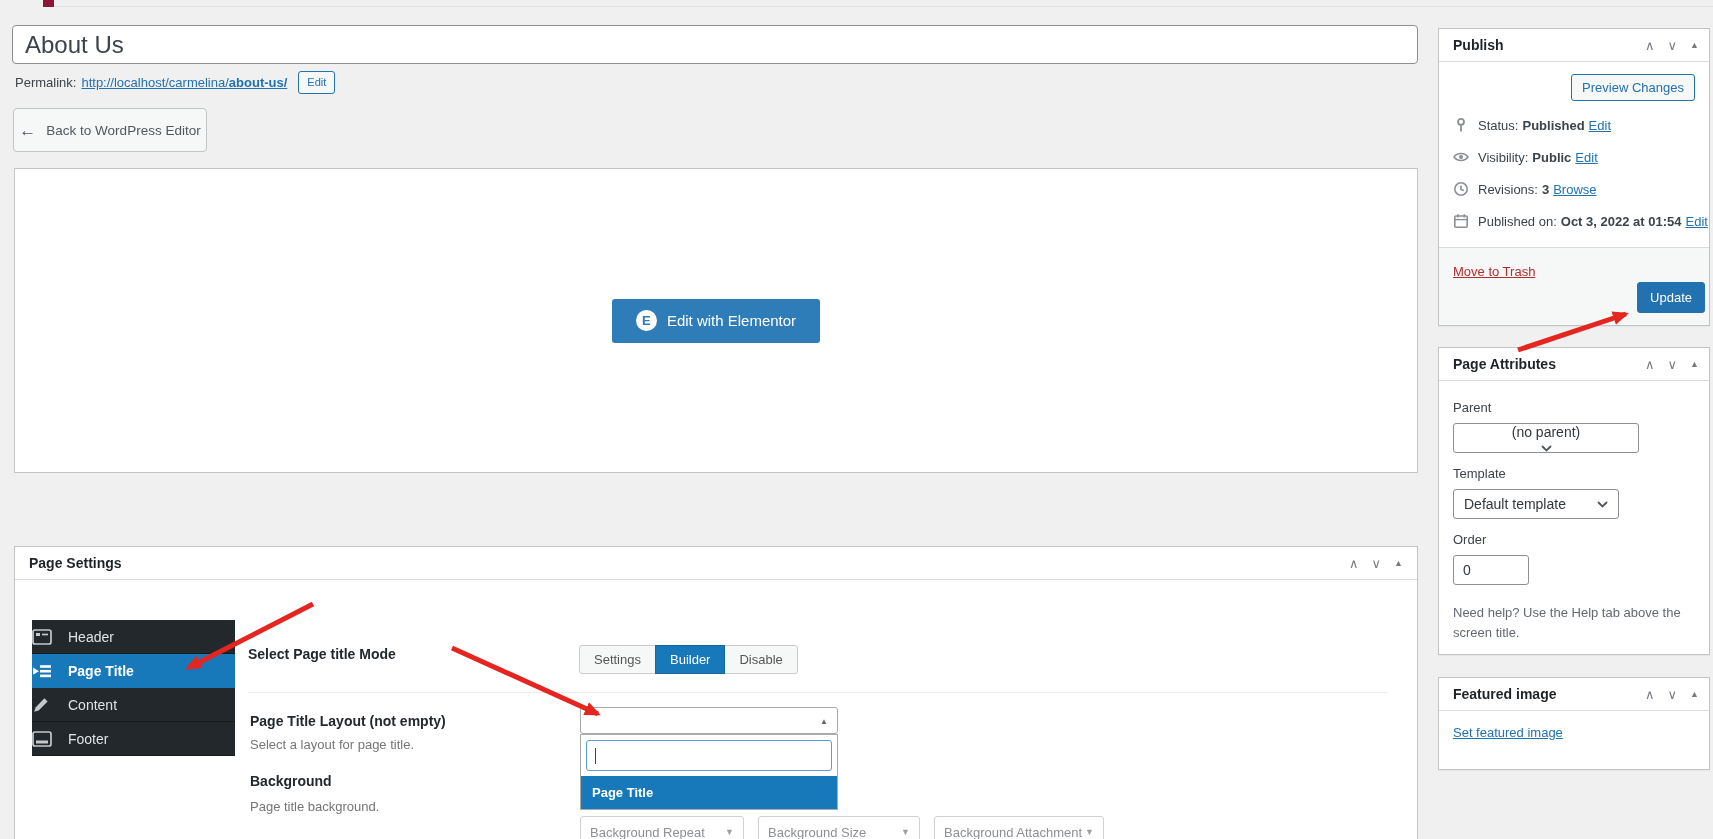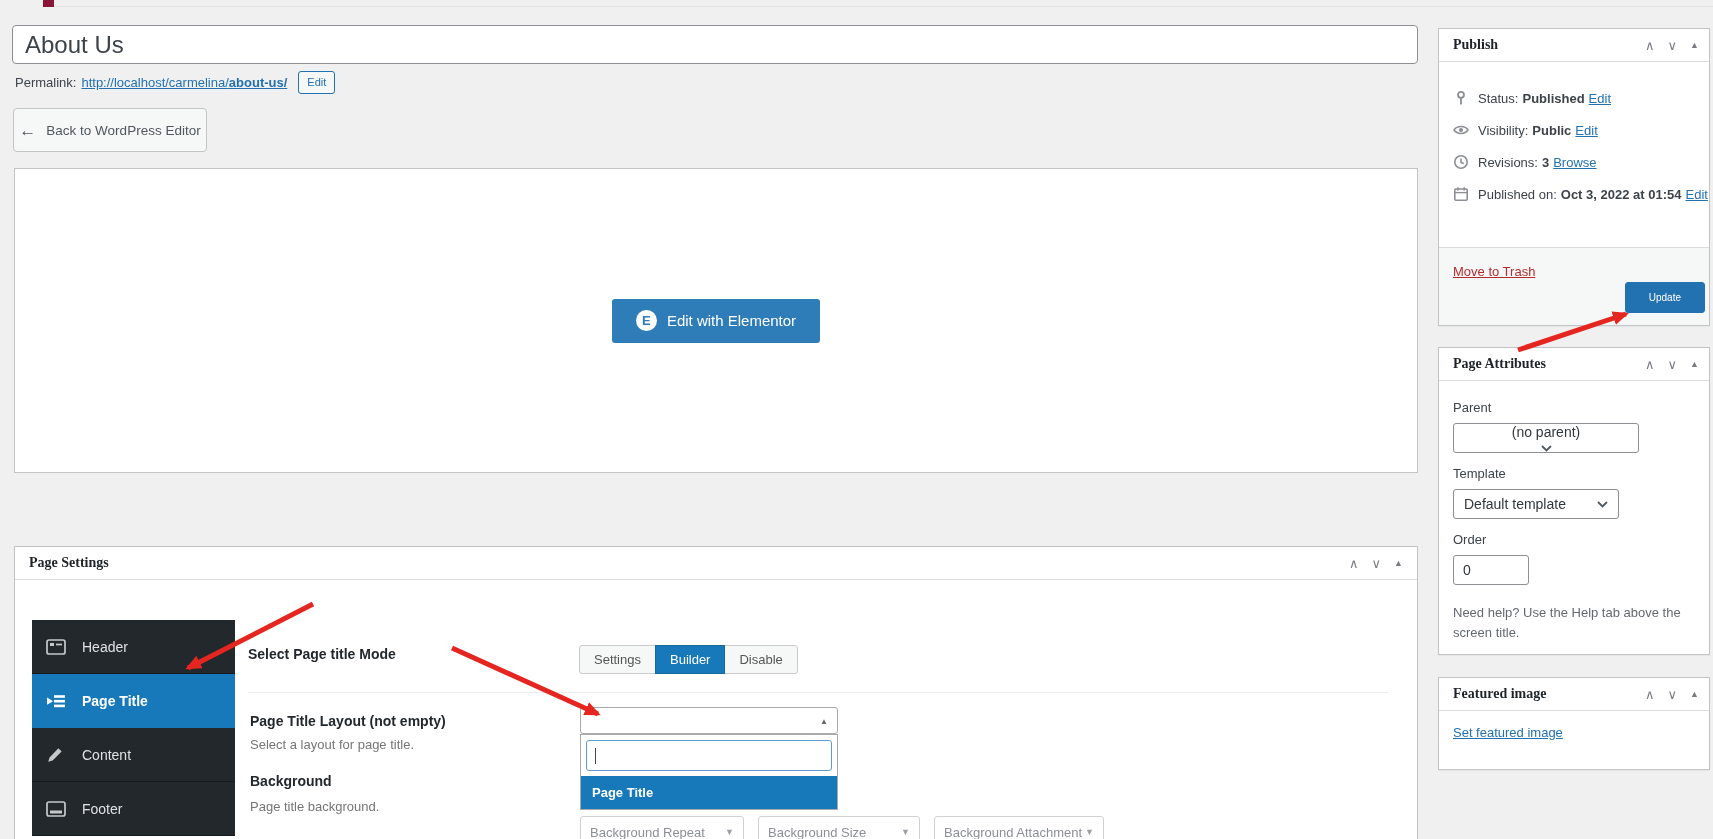--- a/index.html
+++ b/index.html
@@ -38,40 +38,40 @@
   #elementor-button { height:44px; padding:0 24px; background:#2e7cb8; border:none; border-radius:3px;
     color:#fff; font-size:15px; display:flex; align-items:center; gap:10px; cursor:pointer;
     font-family:"Liberation Sans",sans-serif; }
   #elementor-button .e-circle { width:21px; height:21px; border-radius:50%; background:#fff;
     color:#2e7cb8; font-weight:bold; font-size:13px; display:flex; align-items:center; justify-content:center; }
 
   
   .postbox { background:#fff; border:1px solid #c3c4c7; box-shadow:0 1px 1px rgba(0,0,0,.04); }
   .pb-header { height:33px; display:flex; align-items:center; justify-content:space-between;
     padding:0 10px 0 14px; border-bottom:1px solid #dcdcde; }
-  .pb-title { font-size:14px; font-weight:bold; color:#1d2327;font-family:Liberation Serif, serif; }
+  .pb-title { font-size:14px; font-weight:bold; color:#1d2327; }
   .pb-toggles { display:flex; align-items:center; gap:13px; color:#787c82; }
   .pb-toggles span { cursor:pointer; font-size:13px; line-height:1; }
   .pb-toggles .tri { font-size:9px; }
 
   
   #publish-box { left:1438px; top:28px; width:272px; height:298px; }
   #publish-body { padding:12px 14px 0; }
   #preview-row { display:flex; justify-content:flex-end; }
   #preview-changes { padding:5px 10px; background:#f6f7f7; border:1px solid #2271b1; border-radius:3px;
     color:#2271b1; font-size:13px; cursor:pointer; font-family:"Liberation Sans",sans-serif; }
   .misc-row { margin-top:16px; display:flex; align-items:center; gap:9px; }
   .misc-row svg { flex:0 0 auto; }
   .misc-row .txt { display:flex; gap:4px; align-items:baseline; flex-wrap:nowrap; white-space:nowrap; }
   .misc-row .val { font-weight:bold; }
   #publish-footer { position:absolute; left:0; right:0; bottom:0; height:78px; background:#f6f7f7;
     border-top:1px solid #dcdcde; }
   #move-to-trash { position:absolute; left:14px; top:16px; color:#b32d2e; }
-  #update-button { position:absolute; right:4px; top:34px; height:31px; padding:0 23px;
-    background:#2271b1; border:1px solid #2271b1; border-radius:3px; color:#fff; font-size:10px;
+  #update-button { position:absolute; right:4px; top:34px; height:31px; padding:0 12px;
+    background:#2271b1; border:1px solid #2271b1; border-radius:3px; color:#fff; font-size:13px;
     cursor:pointer; font-family:"Liberation Sans",sans-serif; }
 
   
   #attributes-box { left:1438px; top:347px; width:272px; height:308px; }
   #attributes-body { padding:6px 14px 0; }
   .field-label { margin-top:13px; color:#3c434a; }
   .wp-select { margin-top:8px; height:30px; border:1px solid #8c8f94; border-radius:3px; background:#fff;
     display:flex; align-items:center; justify-content:space-between; padding:0 10px; font-size:14px;
     color:#32373c; cursor:pointer; }
   #parent-select { width:186px;flex-direction:column; }
@@ -81,21 +81,21 @@
   #help-text { margin-top:18px; width:256px; color:#646970; line-height:1.5; }
 
   
   #featured-box { left:1438px; top:677px; width:272px; height:93px; }
   #featured-body { padding:14px; }
 
   
   #settings-box { left:14px; top:546px; width:1404px; height:294px; border-bottom:none; }
   #settings-box .pb-header { padding-right:14px; }
   #settings-sidebar { position:absolute; left:17px; top:73px; width:203px; }
-  .tab { display:flex; align-items:center; gap:16px; padding-left:14px; height:54px;
+  .tab { display:flex; align-items:center; gap:16px; padding-left:0; height:34px;
     background:#23282d; color:#dfe1e4; font-size:14px; cursor:pointer;
     box-shadow:inset 0 -1px 0 rgba(0,0,0,.32); }
   .tab.active { background:#1779ba; color:#fff; font-weight:bold; box-shadow:none; }
   .tab svg { flex:0 0 auto; }
 
   .lbl { position:absolute; font-size:14px; font-weight:bold; color:#23282d; }
   .desc { position:absolute; font-size:13px; color:#757575; }
   #mode-label { left:233px; top:99px; }
   #mode-group { position:absolute; left:564px; top:98px; display:flex; }
   .mode-btn { height:29px; line-height:27px; padding:0 14px; background:#f6f7f7; border:1px solid #c9cbce;
@@ -157,20 +157,23 @@
 <div class="abs postbox" id="publish-box">
   <div class="pb-header">
     <span class="pb-title">Publish</span>
     <span class="pb-toggles">
       <span>∧</span>
       <span>∨</span>
       <span class="tri">▲</span>
     </span>
   </div>
   <div id="publish-body">
+    <div id="preview-row">
+      <button id="preview-changes">Preview Changes</button>
+    </div>
     <div class="misc-row">
       <svg width="16" height="16" viewBox="0 0 16 16">
         <circle cx="8" cy="4.8" r="3" fill="none" stroke="#8c8f94" stroke-width="1.8"></circle>
         <line x1="8" y1="7.8" x2="8" y2="14.5" stroke="#8c8f94" stroke-width="1.8"></line>
       </svg>
       <span class="txt">
           <span>Status:</span>
         <span class="val">Published</span>
         <a>Edit</a>
         </span>

